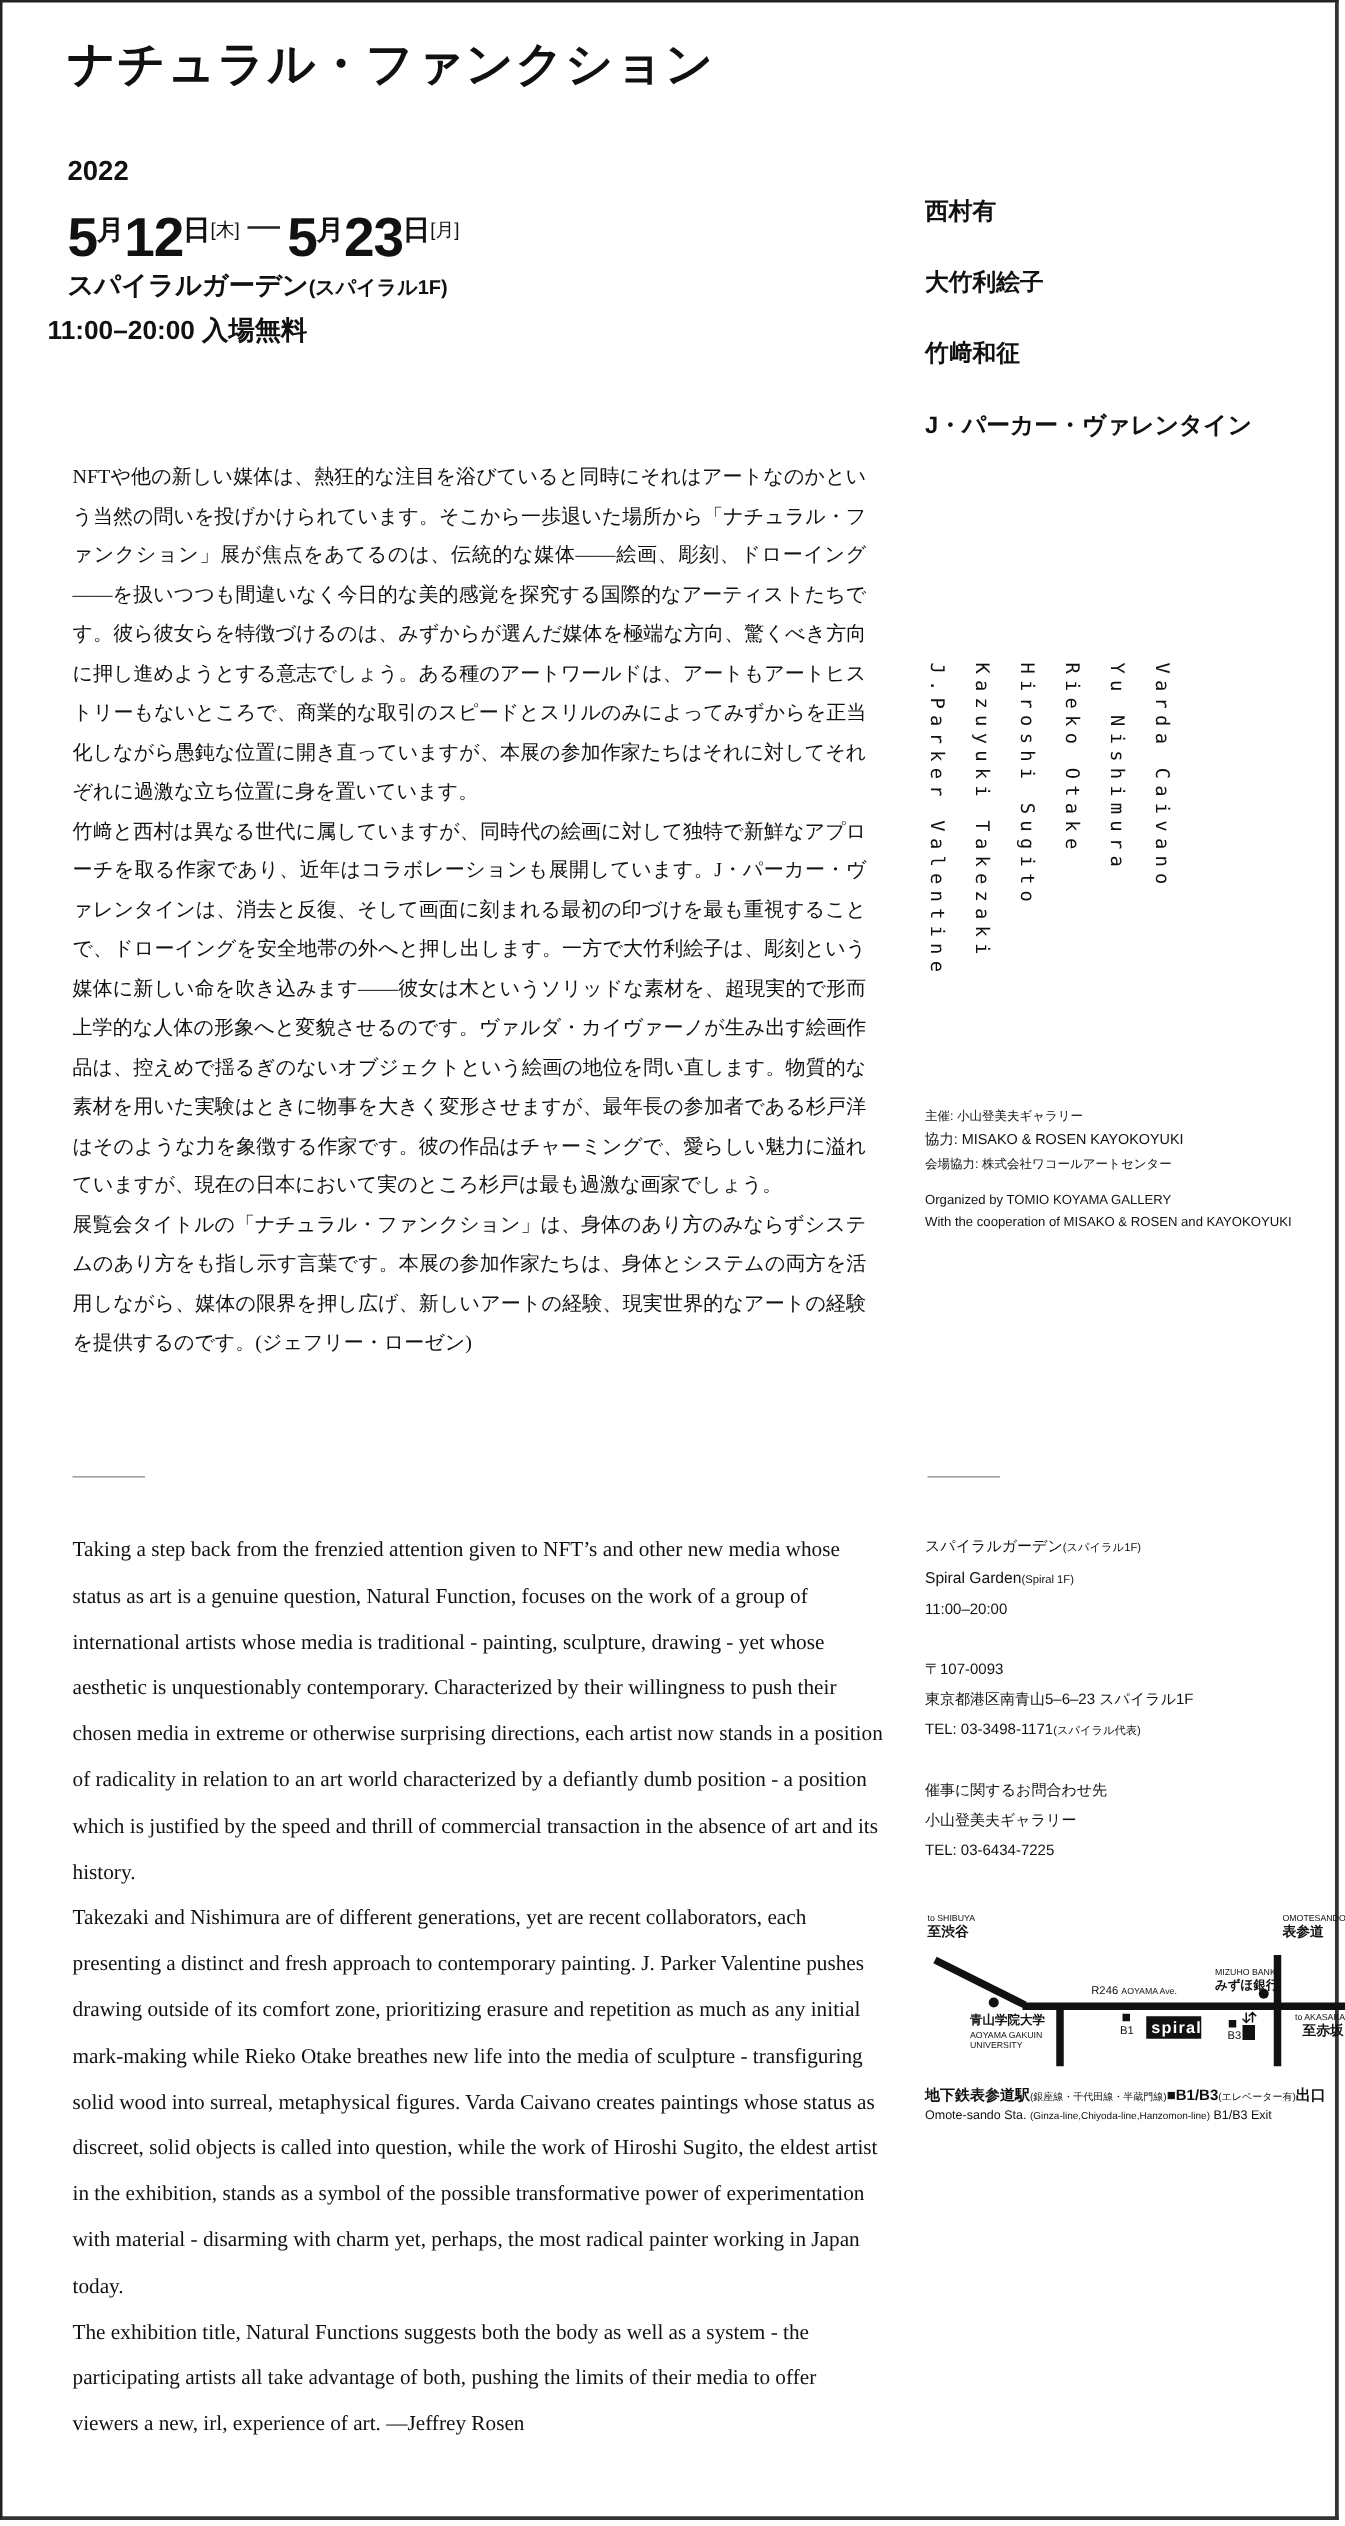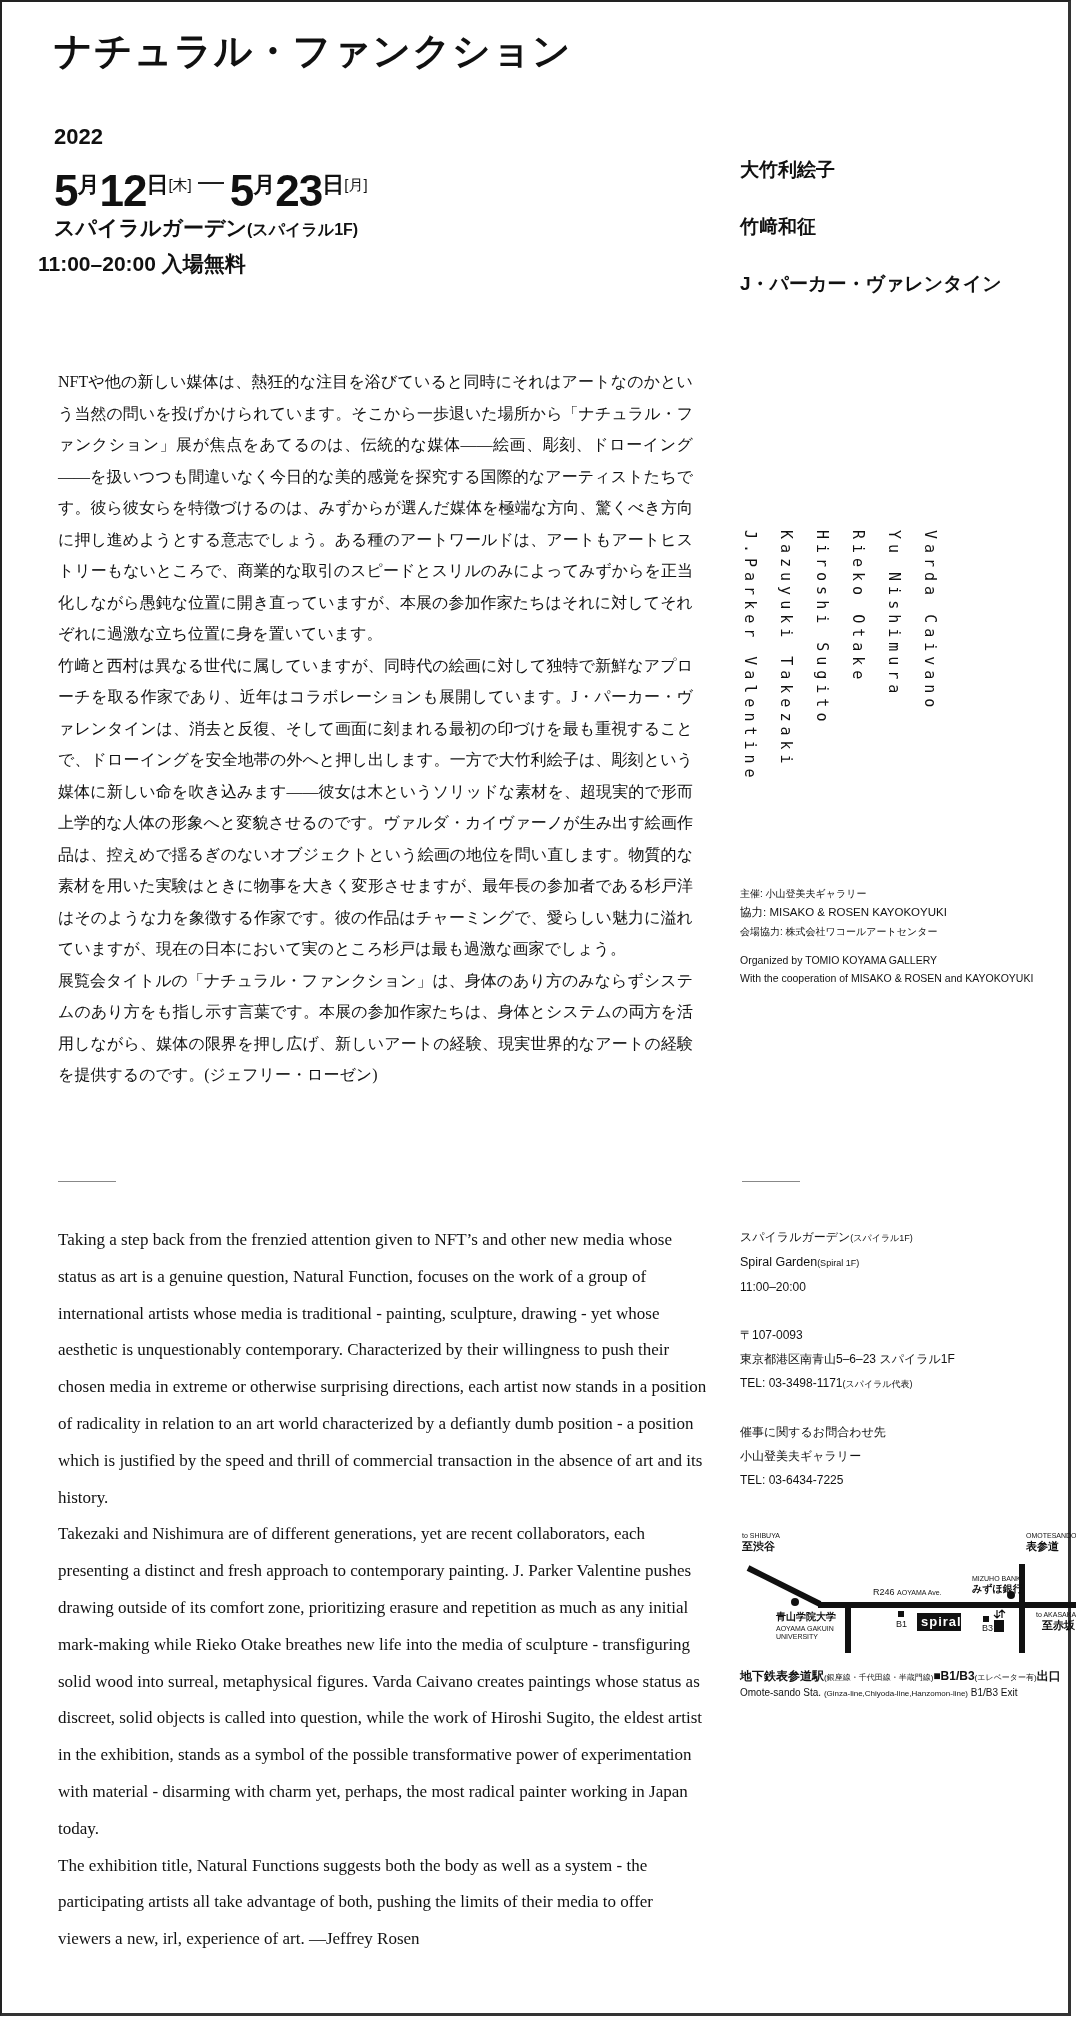--- a/index.html
+++ b/index.html
@@ -64,20 +64,21 @@
 <div class="dates sans">
   <span class="big">5</span><span class="unit">月</span><span class="big">12</span><span class="unit">日</span><span class="wk">[木]</span><span class="dash"></span><span class="big">5</span><span class="unit">月</span><span class="big">23</span><span class="unit">日</span><span class="wk">[月]</span>
 </div>
 
 <div class="venue sans">
   <span>スパイラルガーデン</span><span class="sm">(スパイラル1F)</span>
 </div>
 <div class="hours sans">11:00–20:00 入場無料</div>
 
 <ul class="artists-ja sans">
+  <li>西村有</li>
   <li>大竹利絵子</li>
   <li>竹﨑和征</li>
   <li>J・パーカー・ヴァレンタイン</li>
 </ul>
 
 <div class="artists-en">
   <div class="col" style="left:180px">Varda Caivano</div>
   <div class="col" style="left:144px">Yu Nishimura</div>
   <div class="col" style="left:108px">Rieko Otake</div>
   <div class="col" style="left:72px">Hiroshi Sugito</div>

